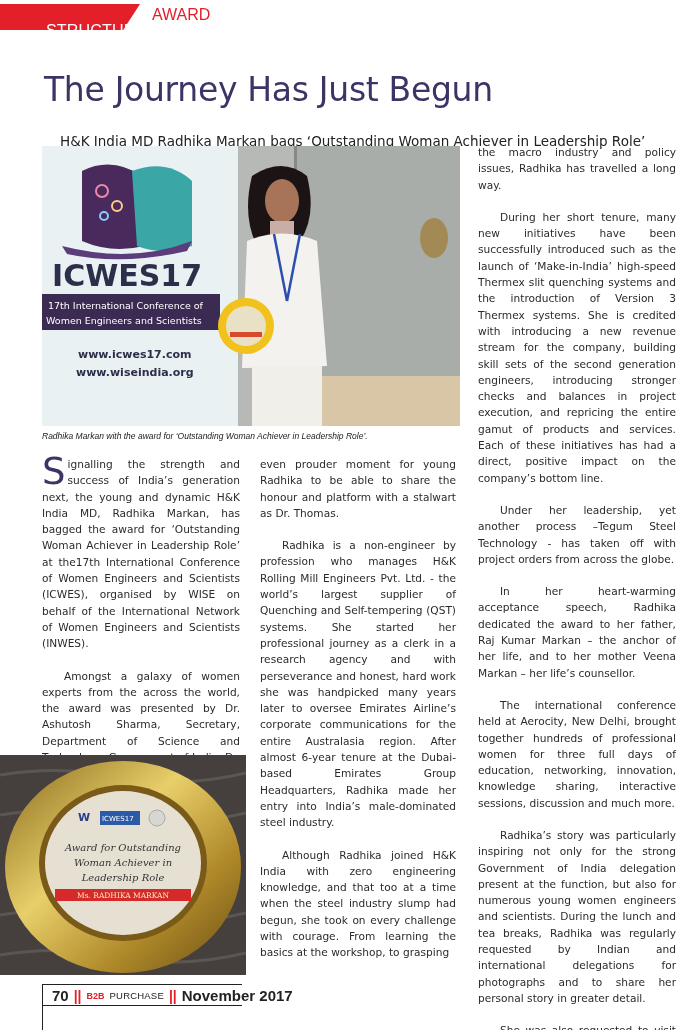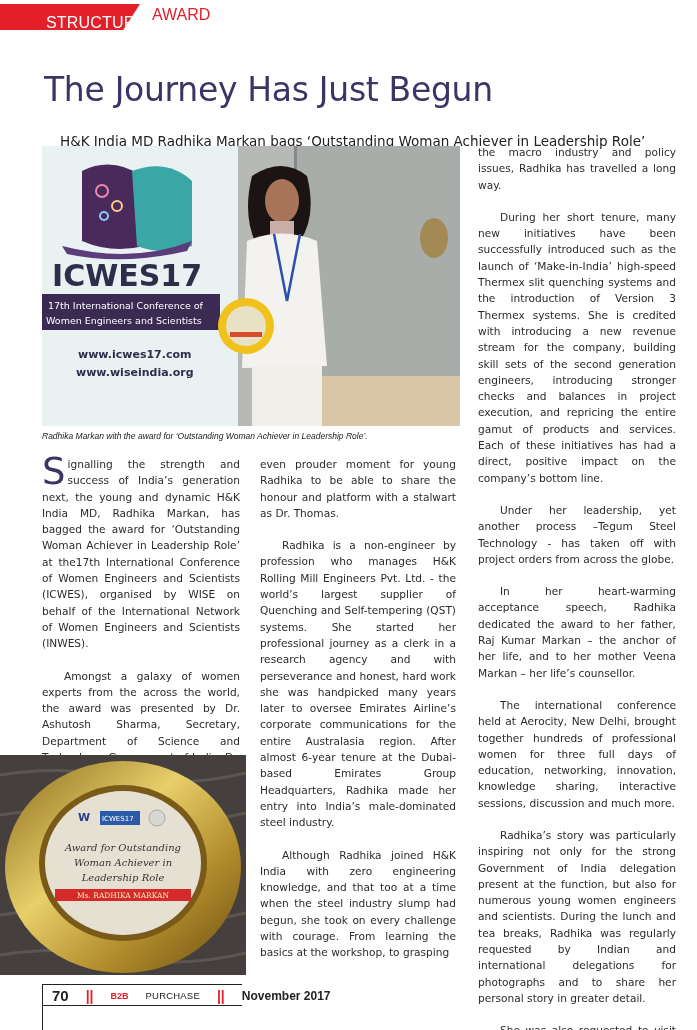--- a/index.html
+++ b/index.html
@@ -1,21 +1,21 @@
 <!DOCTYPE html>
 <html><head>
 <meta charset="utf-8">
 <style>
   html, body { margin:0; padding:0; background:#fff; }
   body { width:697px; height:1030px; position:relative; overflow:hidden; font-family:"Liberation Sans", sans-serif; color:#222; }
 
   
   .section-band { position:absolute; left:0; top:4px; height:26px; width:150px; }
   .section-band .red { position:absolute; left:0; top:0; width:140px; height:26px; background:#e3202a; clip-path:polygon(0 0,100% 0,88% 100%,0 100%); }
-  .section-band .label { position:absolute; left:46px; top:10px; color:#fff; font-size:16px; letter-spacing:0.2px; }
+  .section-band .label { position:absolute; left:46px; top:18px; color:#fff; font-size:16px; letter-spacing:0.2px; }
   .section-sub { position:absolute; left:152px; top:6px; color:#e3202a; font-size:16px; }
 
   .title { position:absolute; left:44px; top:70px; font-size:33px; color:#3b3566; font-family:"DejaVu Sans", sans-serif; font-weight:normal; letter-spacing:-0.3px; margin:0; }
   .subtitle { position:absolute; left:44px; top:117px; font-size:13.5px; color:#222; font-family:"DejaVu Sans", sans-serif; margin:16px; }
 
   
   .photo-main { position:absolute; left:42px; top:146px; width:418px; height:280px; overflow:hidden; background:#cfd3d4; }
   .photo-caption { position:absolute; left:42px; top:431px; font-size:8.5px; font-style:italic; color:#222; }
   .photo-plaque { position:absolute; left:0; top:755px; width:246px; height:220px; overflow:hidden; background:#3a3634; }
 
@@ -24,26 +24,26 @@
   .col p.first { text-indent:0; }
   .col1 { left:42px; top:456px; width:204px; }
   .col2 { left:260px; top:456px; width:202px; }
   .col3 { left:478px; top:144px; width:204px; }
   .dropcap { float:left; font-size:37px; line-height:32px; color:#3b3566; margin:0 2px 0 0; font-family:"DejaVu Sans", sans-serif; }
 
   
   .footer { position:absolute; left:42px; top:984px; width:200px; height:46px; border-left:1px solid #222; }
   .footer-rule-top { position:absolute; left:42px; top:984px; width:200px; border-top:1px solid #222; }
   .footer-rule-bottom { position:absolute; left:42px; top:1005px; width:200px; border-top:1px solid #222; }
-  .footer-row { position:absolute; left:52px; top:987px; font-size:13px; font-weight:bold; display:flex; align-items:center; gap:17px; white-space:nowrap; }
+  .footer-row { position:absolute; left:52px; top:987px; font-size:13px; font-weight:bold; display:flex; align-items:center; gap:5px; white-space:nowrap; }
   .footer-row .pg { font-size:15px; }
   .footer-row .bar { color:#e3202a; font-weight:bold; font-size:14px; }
   .footer-row .b2b { color:#e3202a; font-size:9px; font-weight:bold; }
   .footer-row .pub { font-size:9.5px; font-weight:normal; color:#222; letter-spacing:0.2px; }
-  .footer-row .date { font-size:12px; }
+  .footer-row .date { font-size:15px; }
 </style>
 </head>
 <body>
 
 <div class="section-band">
   <div class="red"></div>
   <span class="label">STRUCTURE</span>
 </div>
 <span class="section-sub">AWARD</span>
 

